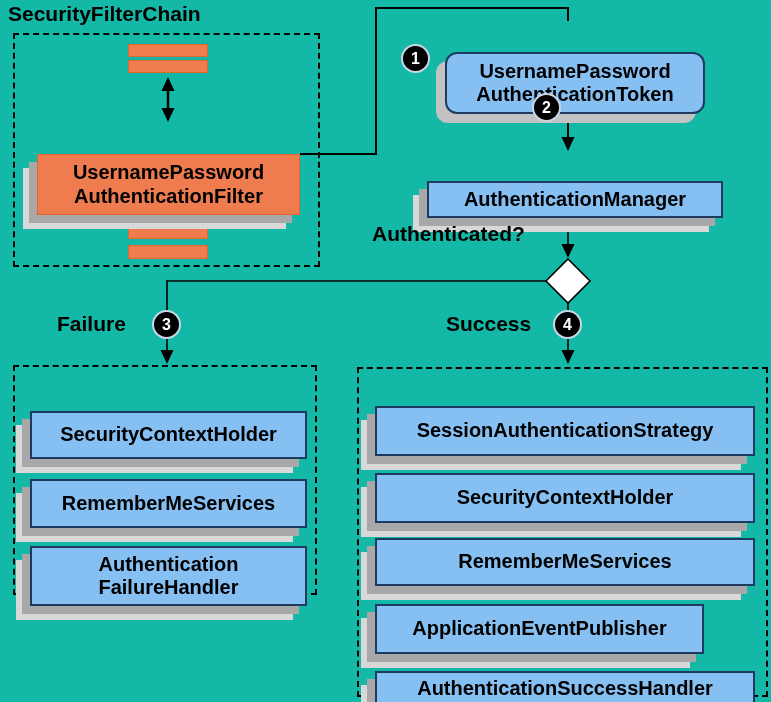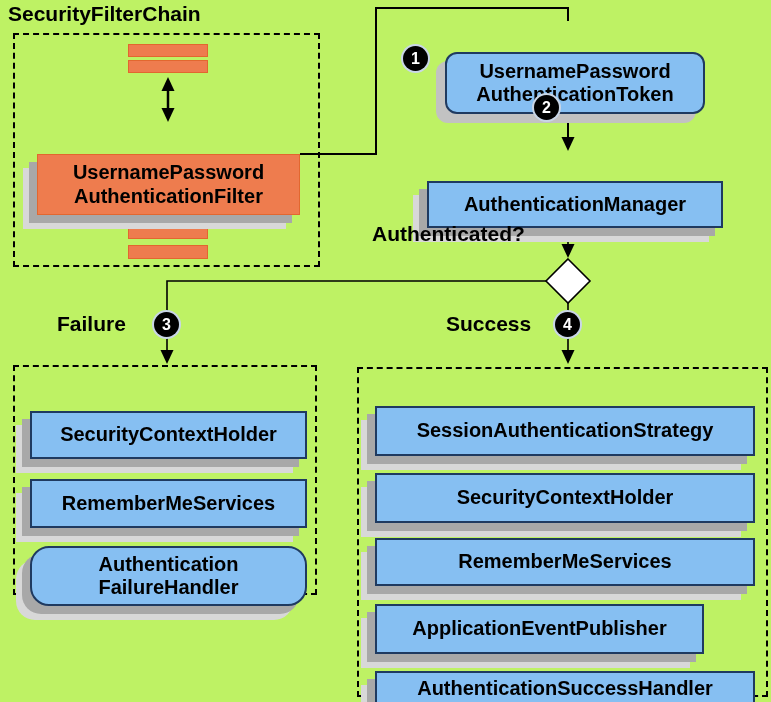--- a/index.html
+++ b/index.html
@@ -1,20 +1,20 @@
 <!DOCTYPE html>
 <html style="--c-orange: #ee7c4e; --c-orange_border: #e2672f; --c-blue: #86bff2; --c-blue_border: #1f3a60; --c-shadow_dark: #a8a8a8; --c-shadow_light: #d8d8d8; --c-line: #000000;"><head>
 <meta charset="utf-8">
 <style>
   html, body { margin: 0; padding: 0; background: #fff; }
   #canvas {
     position: relative;
     width: 771px;
     height: 702px;
-    background: #bef264;
+    background: #14b8a6;
     overflow: hidden;
     font-family: "Liberation Sans", sans-serif;
     color: #000;
   }
   #connectors {
     position: absolute;
     left: 0; top: 0;
     width: 771px; height: 702px;
     z-index: 4;
     pointer-events: none;
@@ -68,21 +68,21 @@
     background: var(--c-blue, #86bff2);
     border: 2px solid var(--c-blue_border, #1f3a60);
     box-shadow: -8px 8px 0 0 var(--c-shadow_dark, #a8a8a8),
                 -14px 14px 0 0 var(--c-shadow_light, #d8d8d8);
   }
   #token-box {
     left: 445px; top: 21px; width: 260px; height: 62px;
     border-radius: 12px;
     box-shadow: -9px 9px 0 0 #c2c2c2;
   }
-  #manager-box { left: 427px; top: 150px; width: 296px; height: 47px; }
+  #manager-box { left: 427px; top: 150px; width: 296px; height: 37px; }
   .flow-label {
     font-size: 21px;
     font-weight: bold;
     z-index: 6;
     white-space: nowrap;
     text-align: right;
   }
   #authenticated-label { left: 372px; top: 222px; }
   #failure-label { left: 57px;  top: 312px; }
   #success-label { left: 446px; top: 312px; }
@@ -99,21 +99,21 @@
     z-index: 8;
     box-shadow: 0 0 0 2px #c9d6e6;
   }
   #badge-1 { left: 403px; top: 46px;  }
   #badge-2 { left: 534px; top: 95px;  }
   #badge-3 { left: 154px; top: 312px; }
   #badge-4 { left: 555px; top: 312px; }
   
   #failure-item-0 { left: 30px; top: 380px; width: 277px; height: 48px; }
   #failure-item-1 { left: 30px; top: 448px; width: 277px; height: 49px; }
-  #failure-item-2 { left: 30px; top: 515px; width: 277px; height: 60px; border-radius: 19px; }
+  #failure-item-2 { left: 30px; top: 515px; width: 277px; height: 60px; }
   
   #success-item-0 { left: 375px; top: 375px; width: 380px; height: 50px; }
   #success-item-1 { left: 375px; top: 442px; width: 380px; height: 50px; }
   #success-item-2 { left: 375px; top: 507px; width: 380px; height: 48px; }
   #success-item-3 { left: 375px; top: 573px; width: 329px; height: 50px; }
   #success-item-4 { left: 375px; top: 640px; width: 380px; height: 36px; }
 </style>
 </head>
 <body>
 

